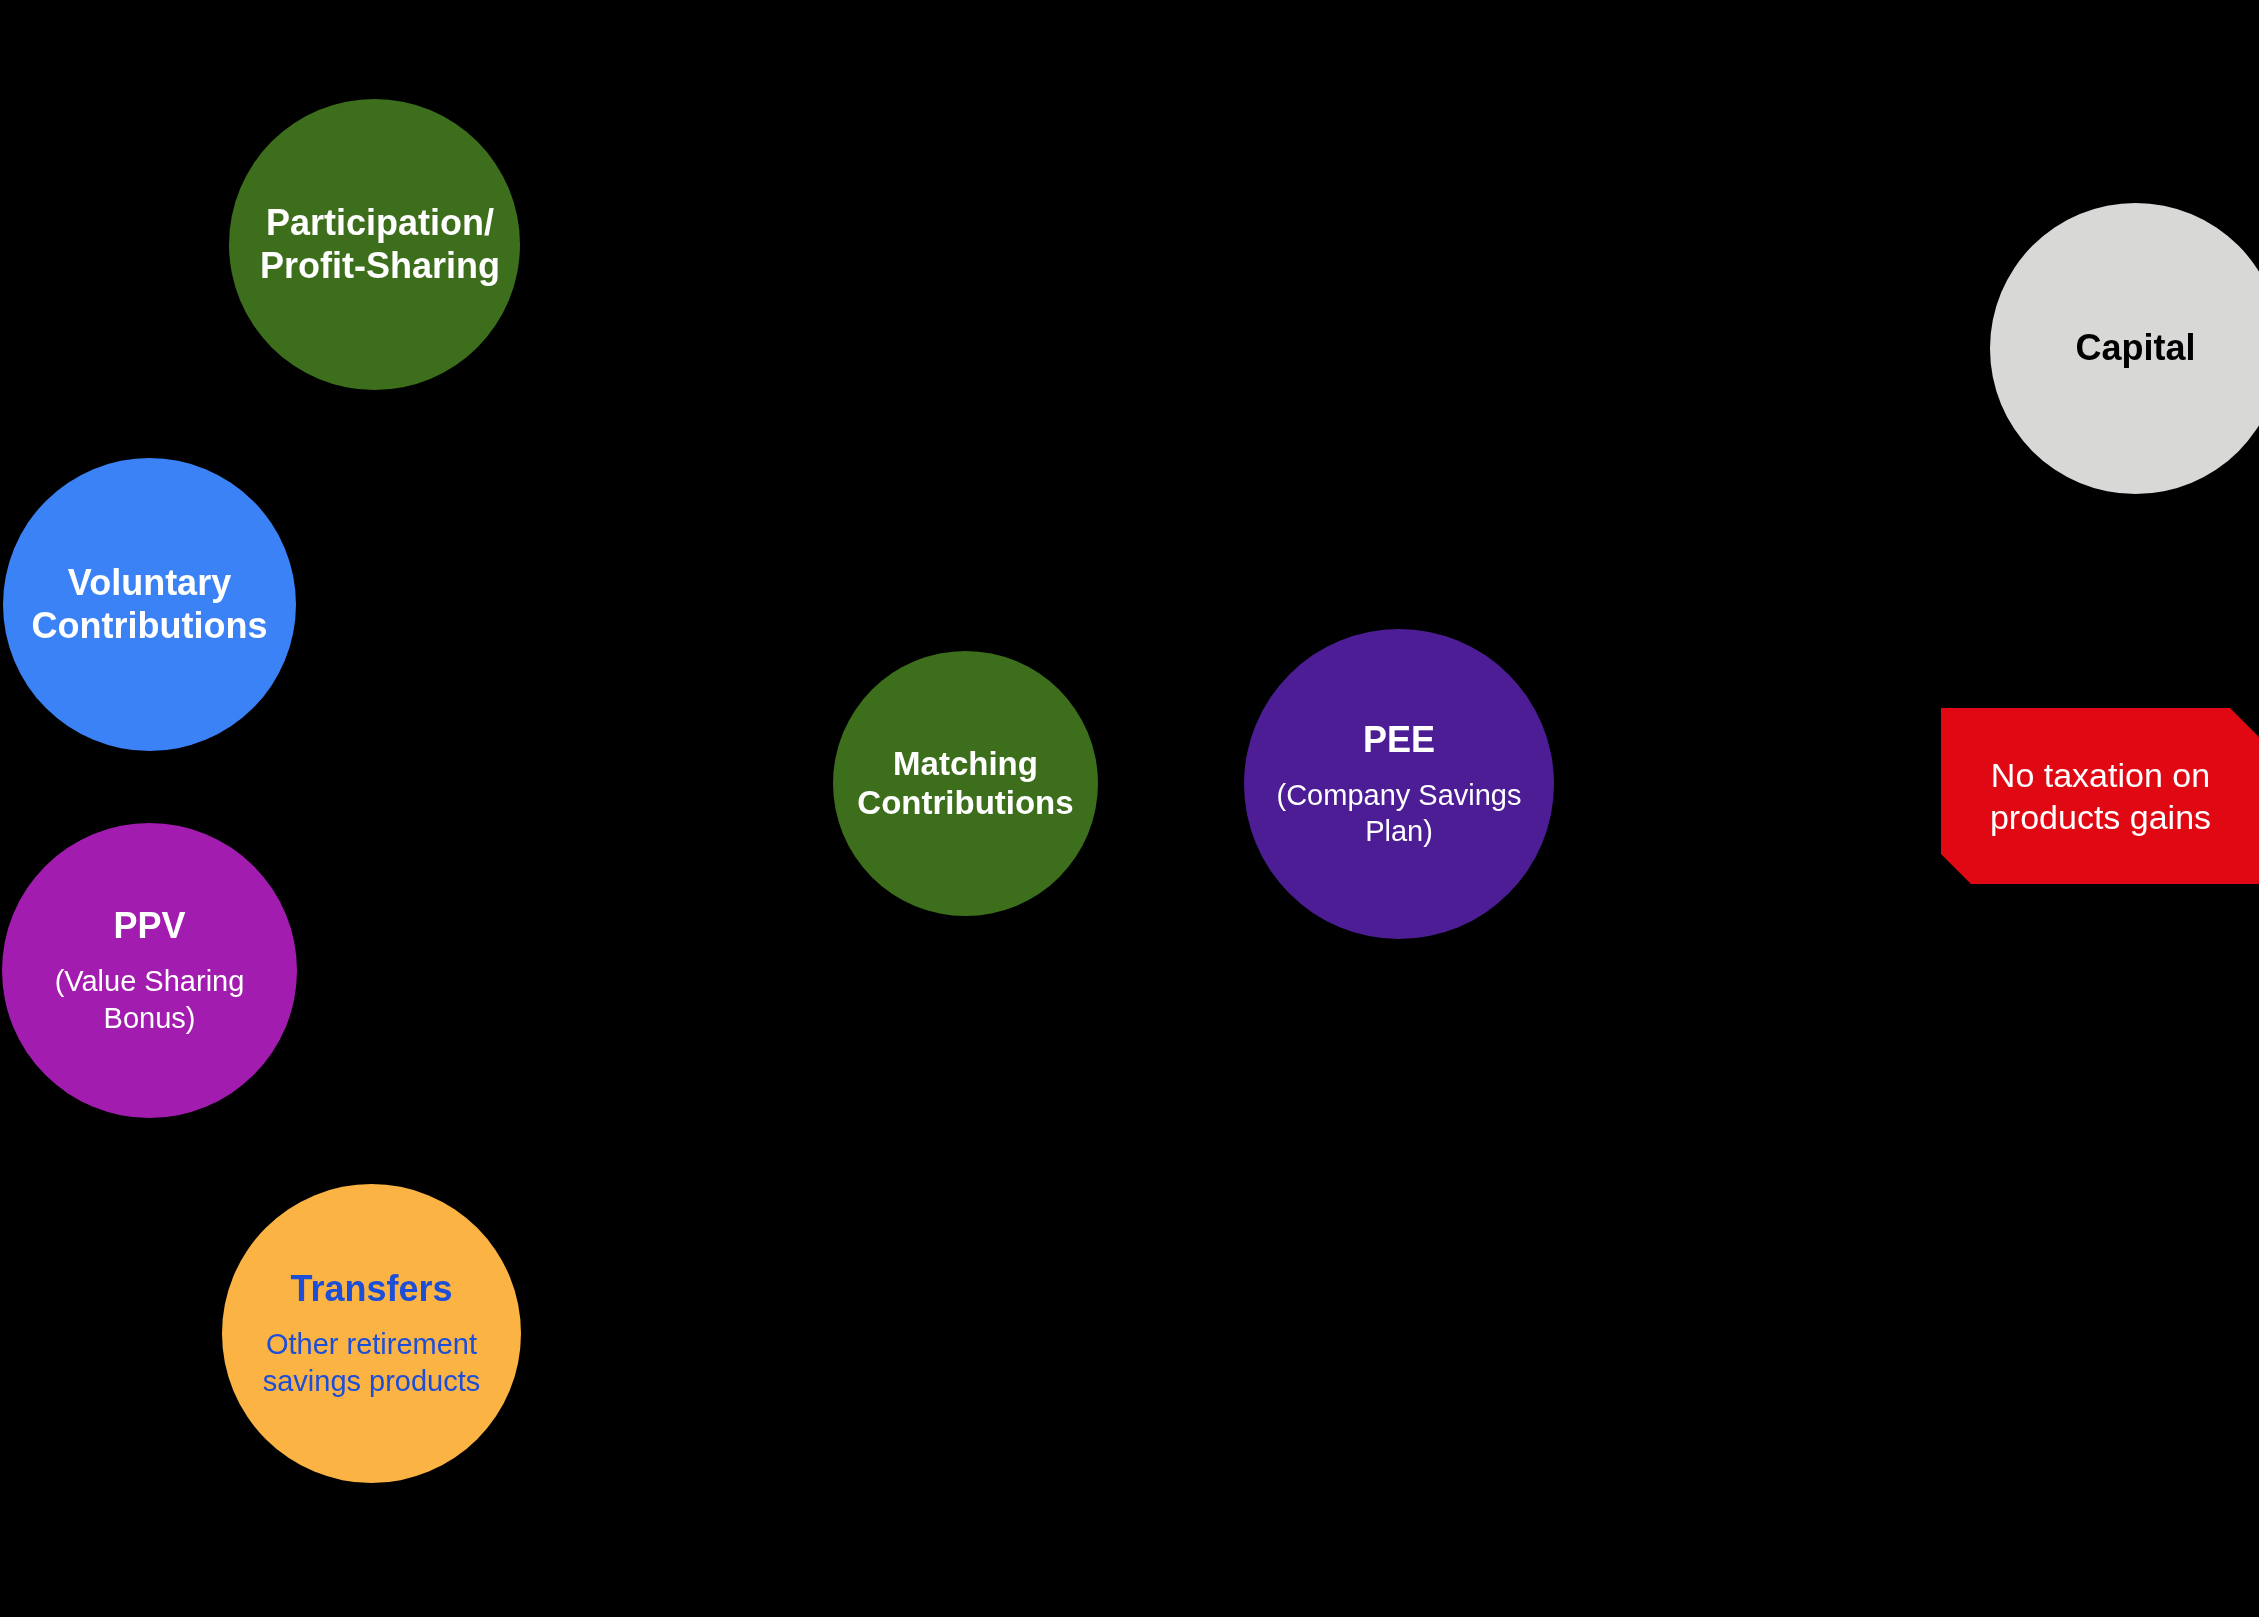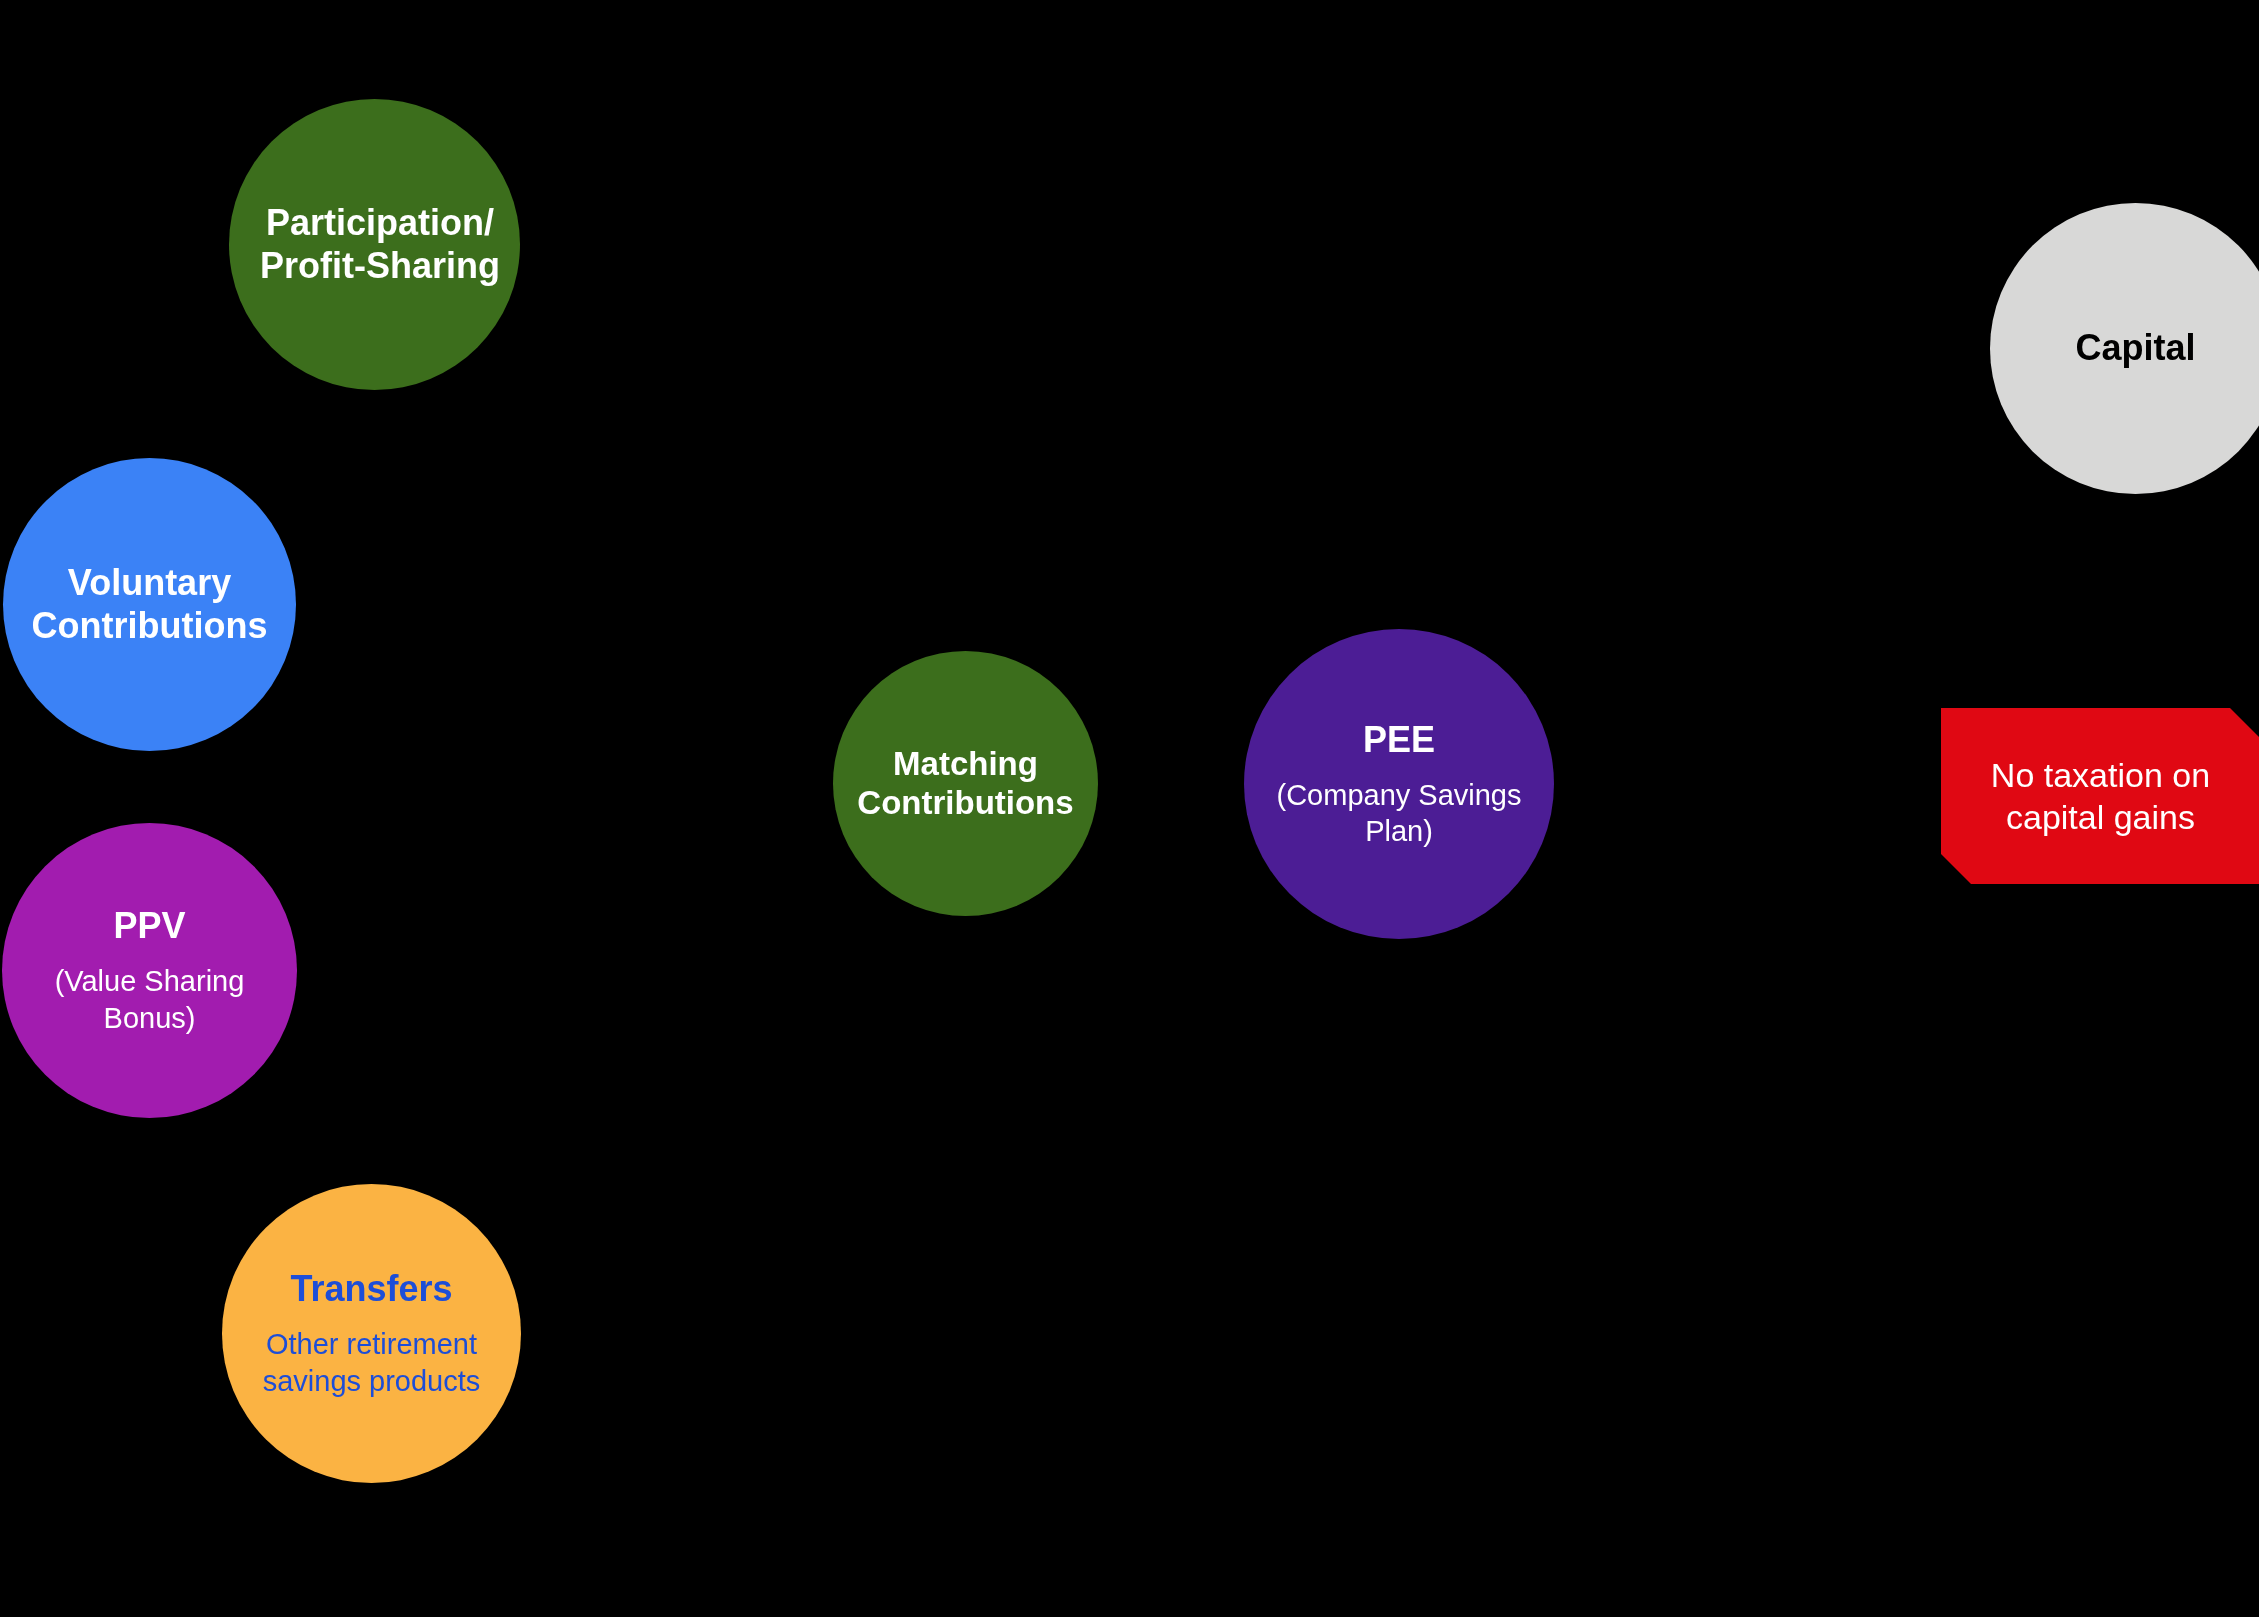--- a/index.html
+++ b/index.html
@@ -109,17 +109,17 @@
     <div class="subtitle">(Company Savings
 Plan)</div>
   </div>
 
   <div class="circle" id="c-capital" style="background: rgb(216, 216, 215); color: rgb(0, 0, 0);">
     <div class="title">Capital</div>
   </div>
 
   <div class="banner" id="banner" style="background: rgb(224, 8, 19); color: rgb(255, 255, 255);">
     <div class="banner-text">No taxation on
-capital gains</div>
+products gains</div>
   </div>
 
 </div>
 
 
 </body></html>

